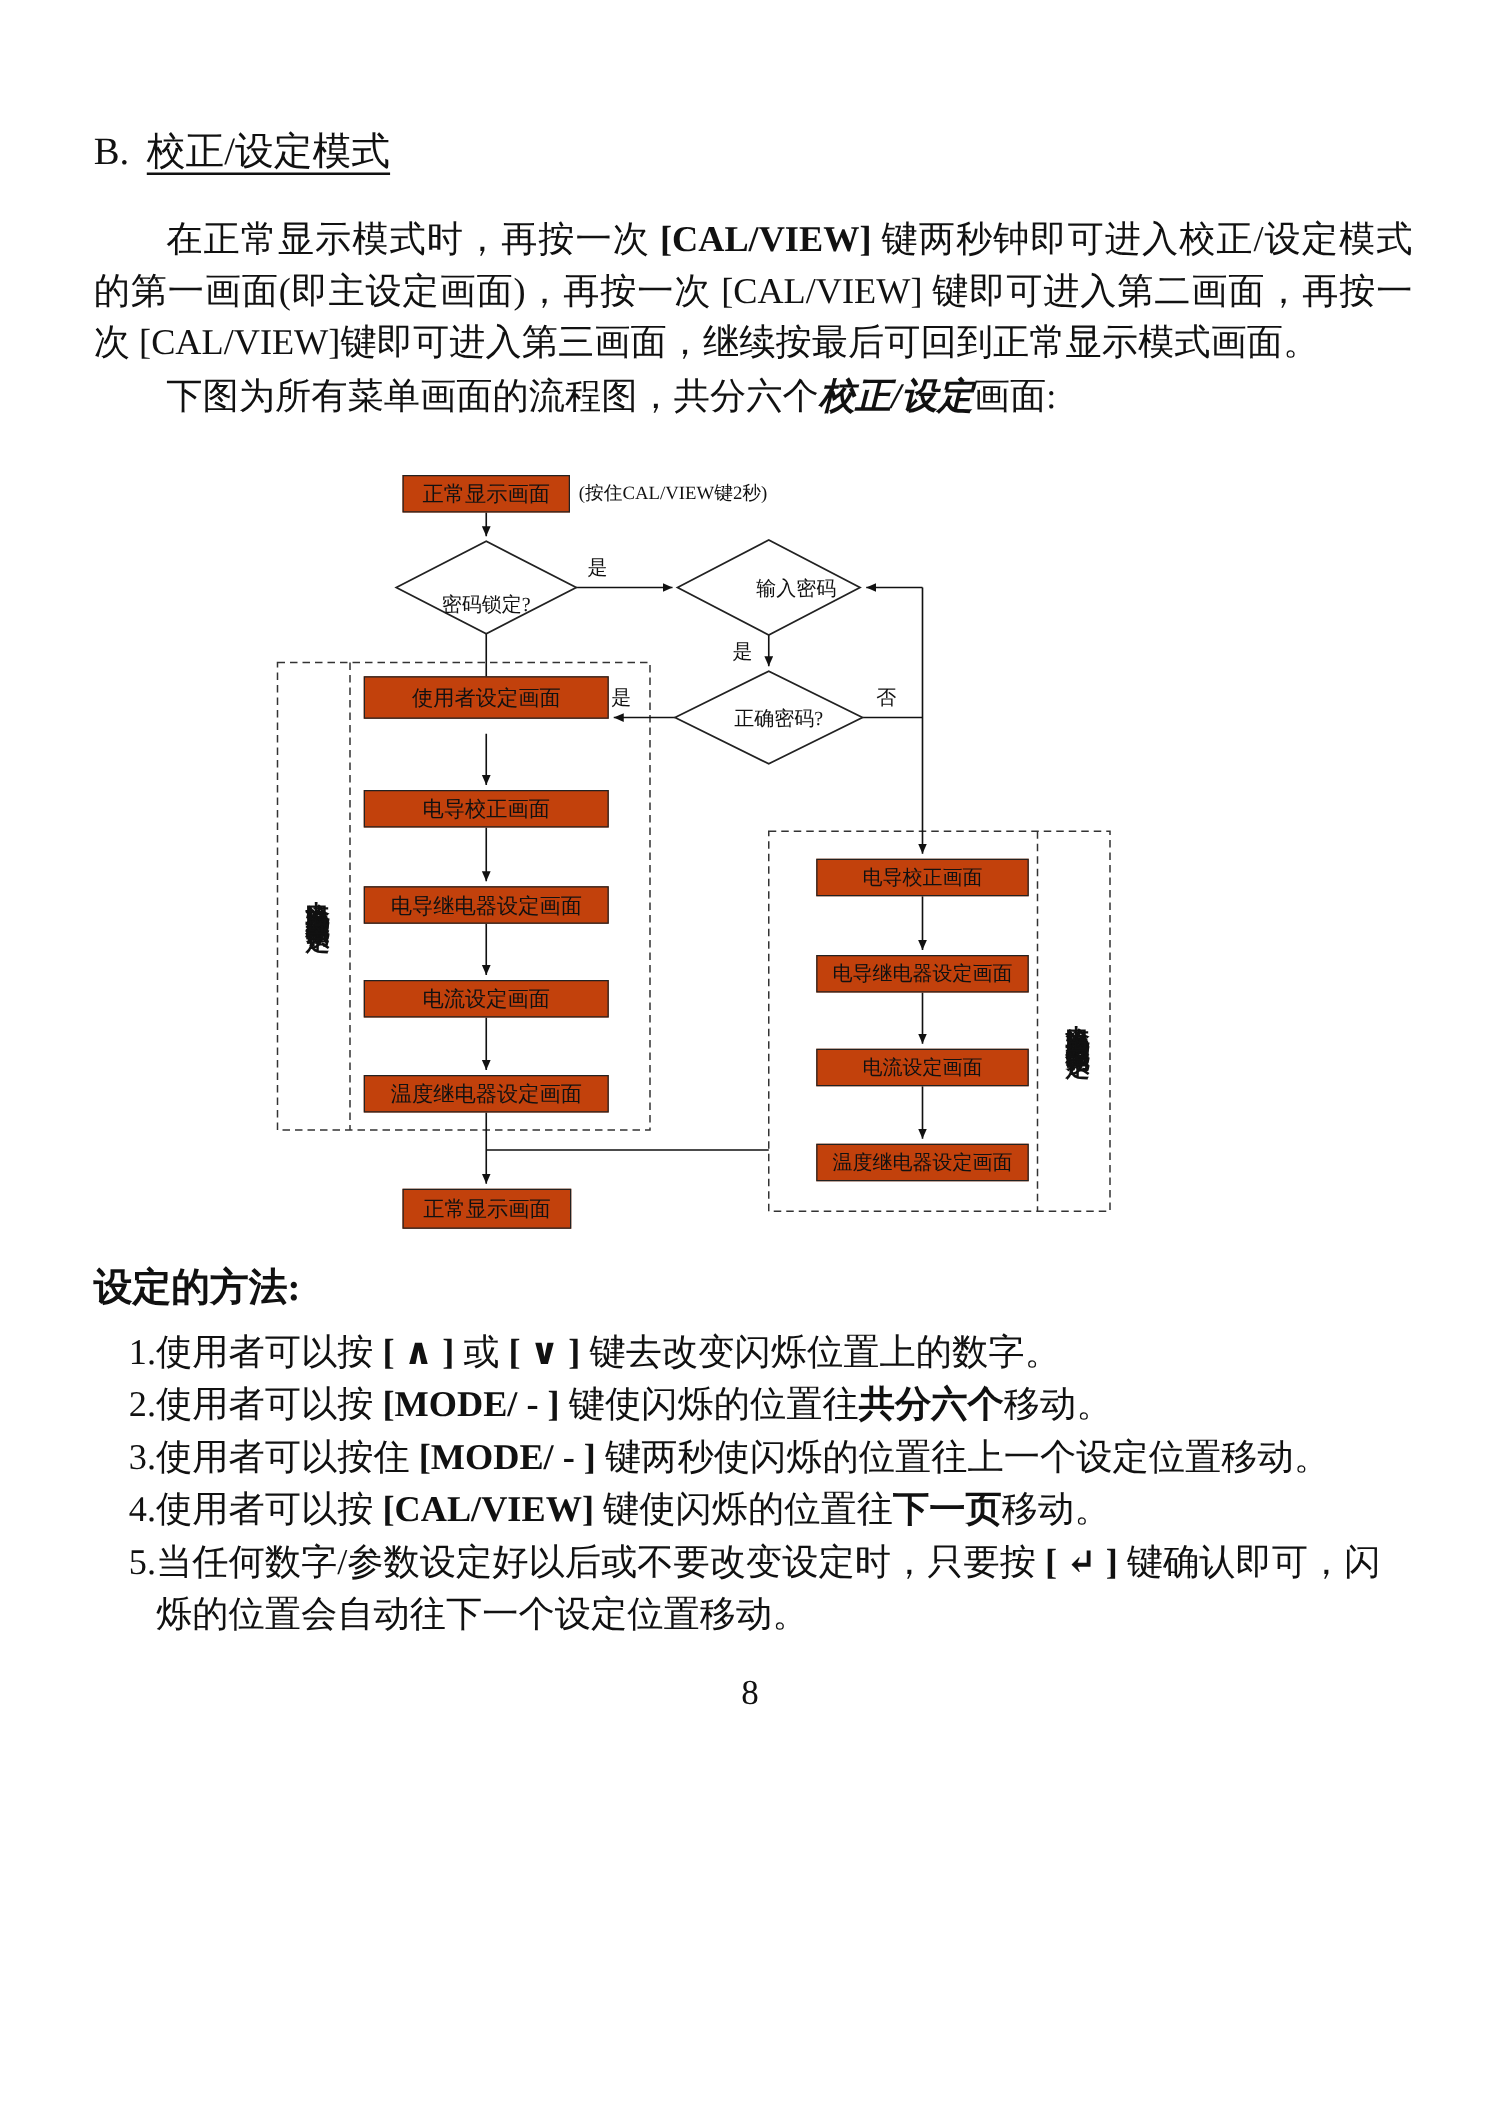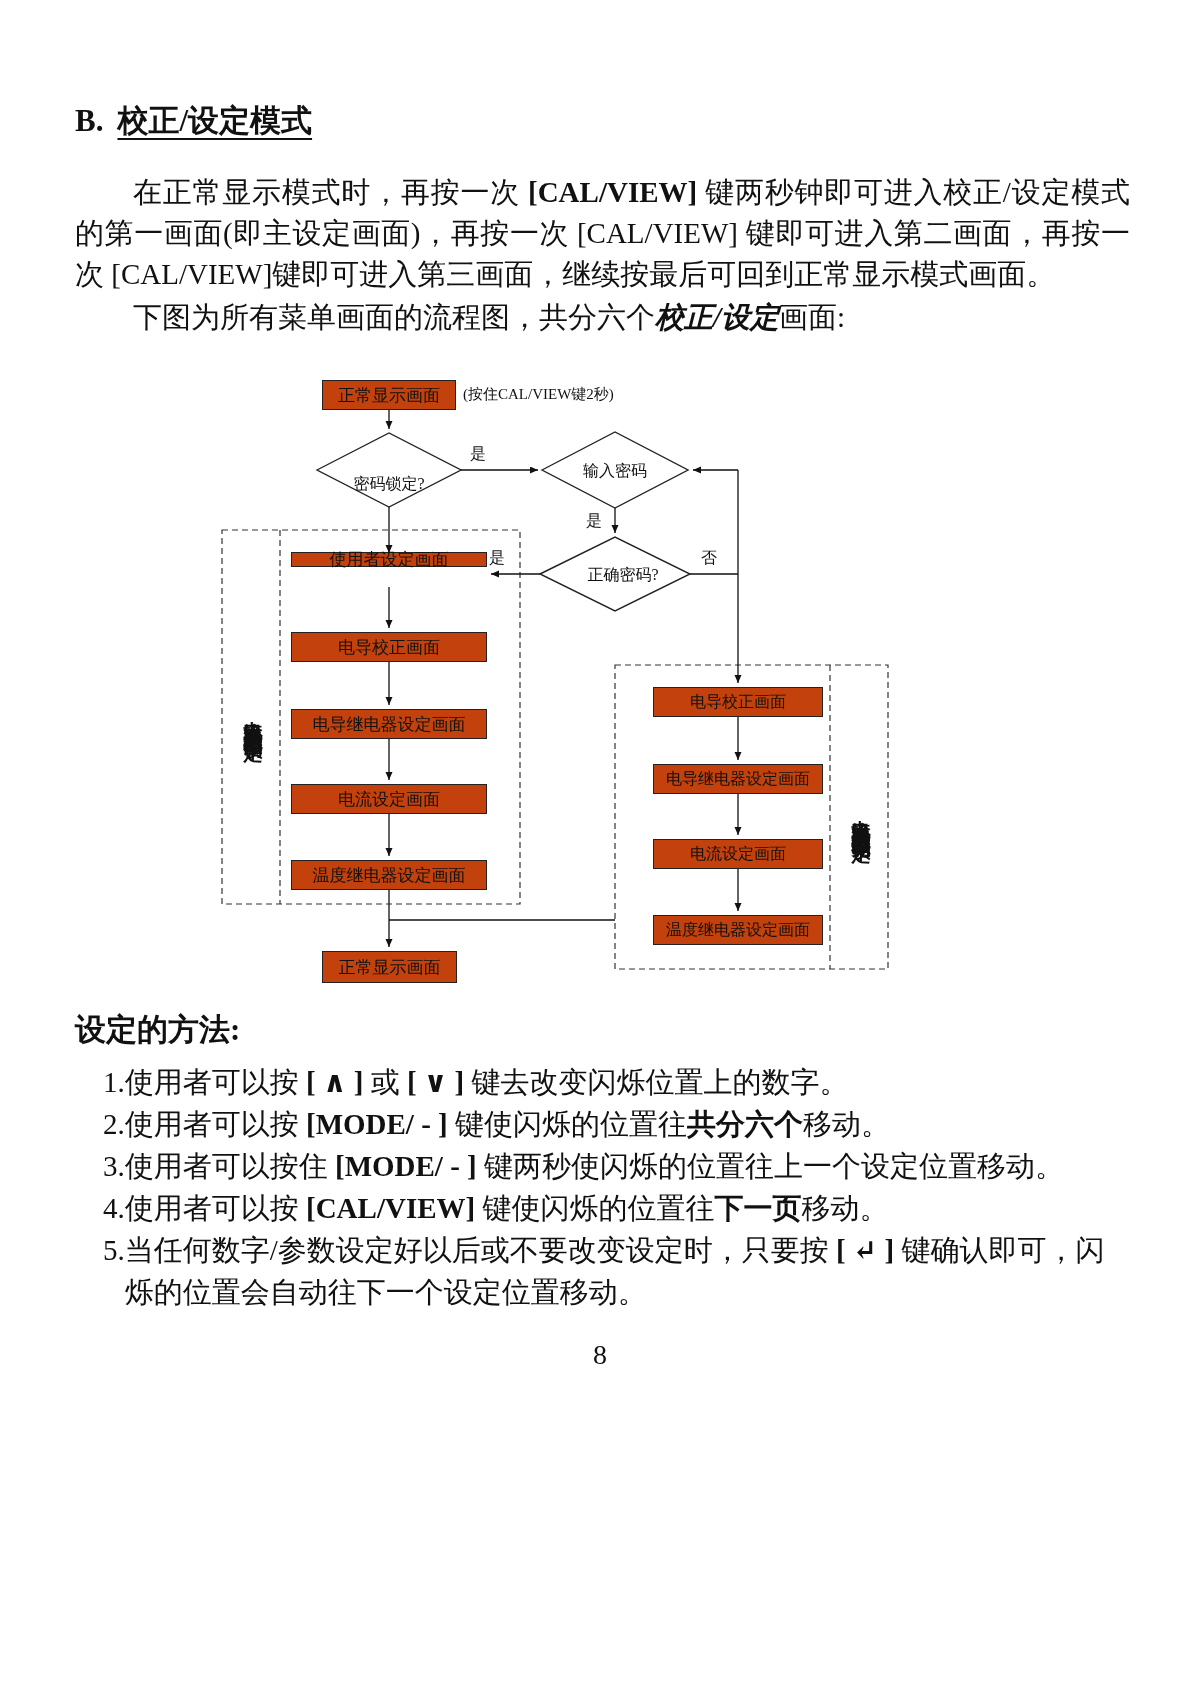--- a/index.html
+++ b/index.html
@@ -3,21 +3,21 @@
 <meta charset="utf-8">
 <style>
   * { margin:0; padding:0; box-sizing:border-box; }
   html, body { background:#ffffff; }
   body {
     width:1200px; height:1702px;
     font-family:"Liberation Serif","DejaVu Serif",serif;
     color:#111; position:relative; overflow:hidden;
   }
   .content { padding:100px 70px 0 75px; }
-  .title { font-size:31px; font-weight:bold; }
+  .title { font-size:31px; font-weight:normal; }
   .title .title-prefix { margin-right:14px; }
   .title .title-underline {
     text-decoration:underline;
     text-underline-offset:7px;
     text-decoration-thickness:2px;
   }
   .para {
     font-size:29px; line-height:41px; text-align:justify;
     text-indent:58px; margin-top:30px;
   }
@@ -104,32 +104,32 @@
       <polygon points="317,98 389,61 461,98 389,135"></polygon>
       <polygon points="542,98 615,60 688,98 615,136"></polygon>
       <polygon points="540,202 615,165 690,202 615,239"></polygon>
     </g>
   </svg>
 
   <div class="fc-box" style="left:322px; top:8px; width:134px; height:30px;">正常显示画面</div>
   <div class="fc-note" style="left:463px; top:13px;">(按住CAL/VIEW键2秒)</div>
 
   <div class="fc-dlabel" style="left:317px; top:102px; width:144px;">密码锁定?</div>
-  <div class="fc-dlabel" style="left:543px; top:89px; width:144px;">输入密码</div>
+  <div class="fc-dlabel" style="left:565px; top:89px; width:144px;">输入密码</div>
   <div class="fc-dlabel" style="left:548px; top:193px; width:150px;">正确密码?</div>
 
   <div class="fc-edge" style="left:470px; top:72px;">是</div>
   <div class="fc-edge" style="left:586px; top:139px;">是</div>
   <div class="fc-edge" style="left:489px; top:176px;">是</div>
   <div class="fc-edge" style="left:701px; top:176px;">否</div>
 
   <div class="fc-vlabel" style="left:240px; top:158px; height:374px;">电流输出及继电器控制锁定</div>
   <div class="fc-vlabel" style="left:848px; top:293px; height:304px;">电流输出及继电器控制无锁定</div>
 
-  <div class="fc-box" style="left:291px; top:180px; width:196px; height:15px;">使用者设定画面</div>
+  <div class="fc-box" style="left:291px; top:169px; width:196px; height:34px;">使用者设定画面</div>
   <div class="fc-box" style="left:291px; top:260px; width:196px; height:30px;">电导校正画面</div>
   <div class="fc-box" style="left:291px; top:337px; width:196px; height:30px;">电导继电器设定画面</div>
   <div class="fc-box" style="left:291px; top:412px; width:196px; height:30px;">电流设定画面</div>
   <div class="fc-box" style="left:291px; top:488px; width:196px; height:30px;">温度继电器设定画面</div>
 
   <div class="fc-box small" style="left:653px; top:315px; width:170px; height:30px;">电导校正画面</div>
   <div class="fc-box small" style="left:653px; top:392px; width:170px; height:30px;">电导继电器设定画面</div>
   <div class="fc-box small" style="left:653px; top:467px; width:170px; height:30px;">电流设定画面</div>
   <div class="fc-box small" style="left:653px; top:543px; width:170px; height:30px;">温度继电器设定画面</div>
 

